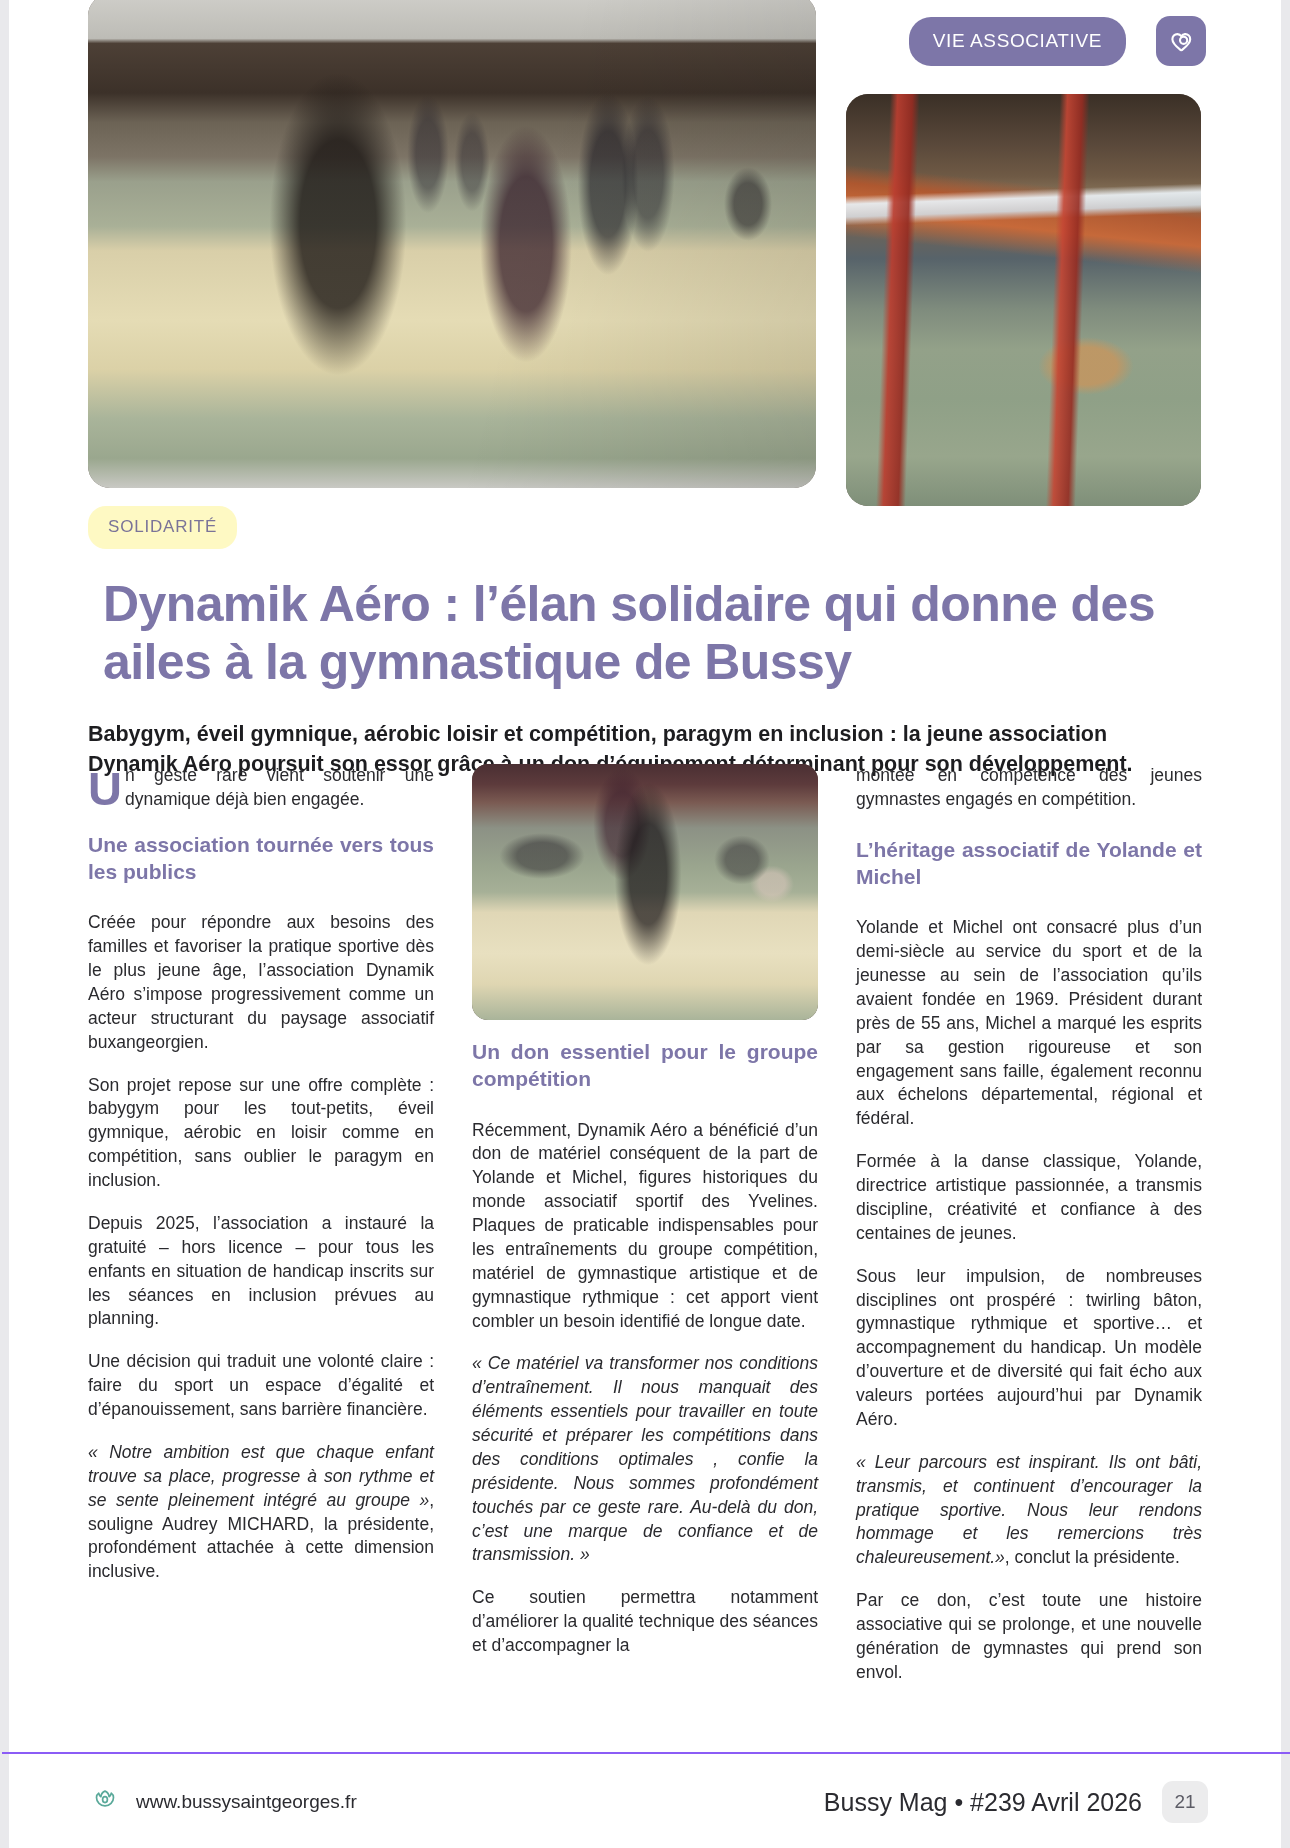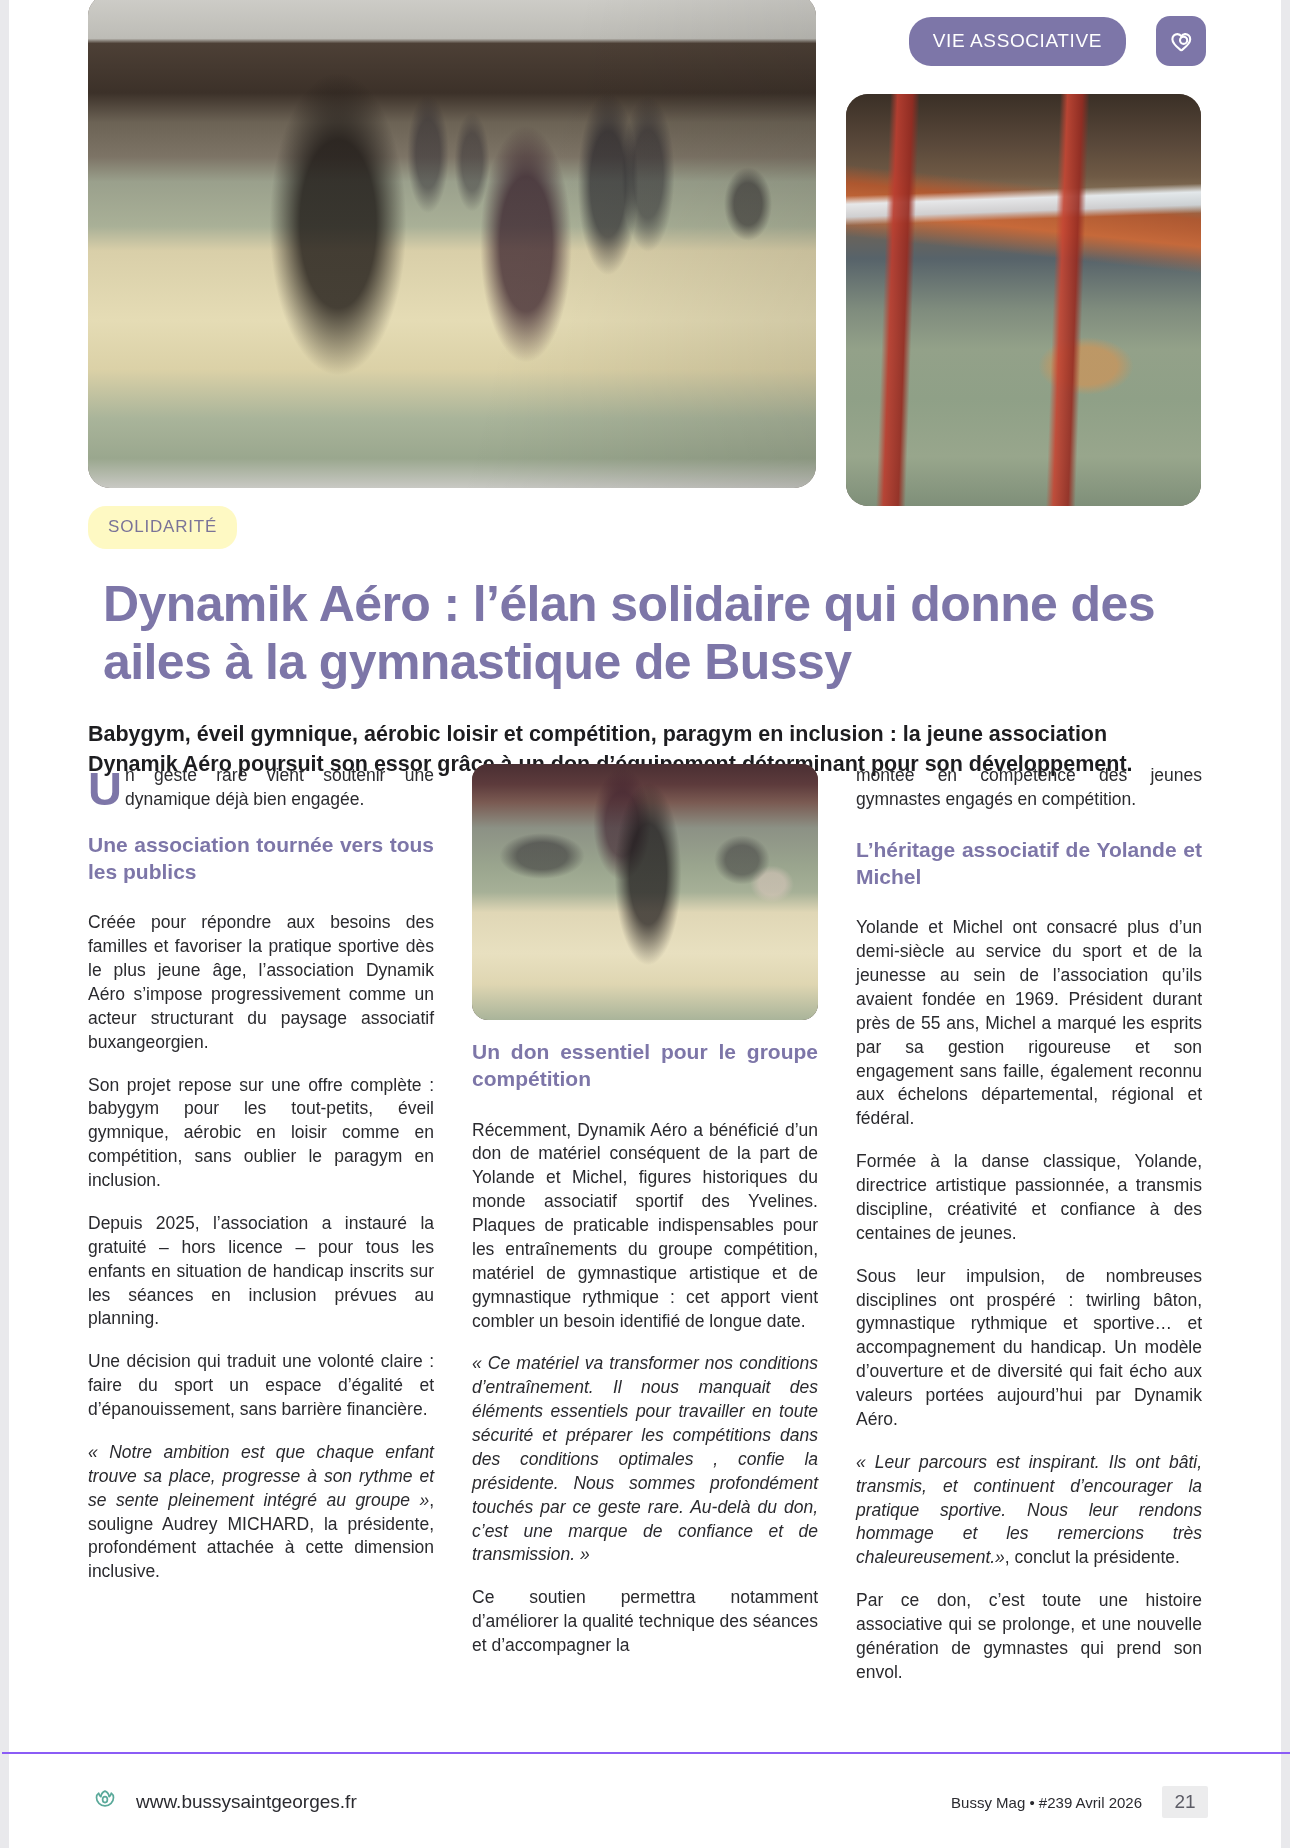--- a/index.html
+++ b/index.html
@@ -222,24 +222,24 @@
     position: absolute;
     left: 88px; right: 84px;
     top: 0; height: 96px;
     display: flex;
     align-items: center;
     justify-content: space-between;
   }
   .f-left { display: flex; align-items: center; gap: 16px; }
   .f-site { font-size: 19px; color: #2b2b30; }
   .f-right { display: flex; align-items: center; gap: 20px; }
-  .f-meta { font-size: 15px; color: #2b2b30; }
+  .f-meta { font-size: 25px; color: #2b2b30; }
   .pagenum {
-    width: 46px; height: 32px;
-    border-radius: 2px;
+    width: 46px; height: 42px;
+    border-radius: 11px;
     background: #ececed;
     color: #5c5c66;
     font-size: 19px;
     display: flex; align-items: center; justify-content: center;
   }
   .page-edge-l, .page-edge-r {
     position: absolute; top: 0; height: 1848px; width: 9px;
     background: #e9e9ec;
   }
   .page-edge-l { left: 0; }

